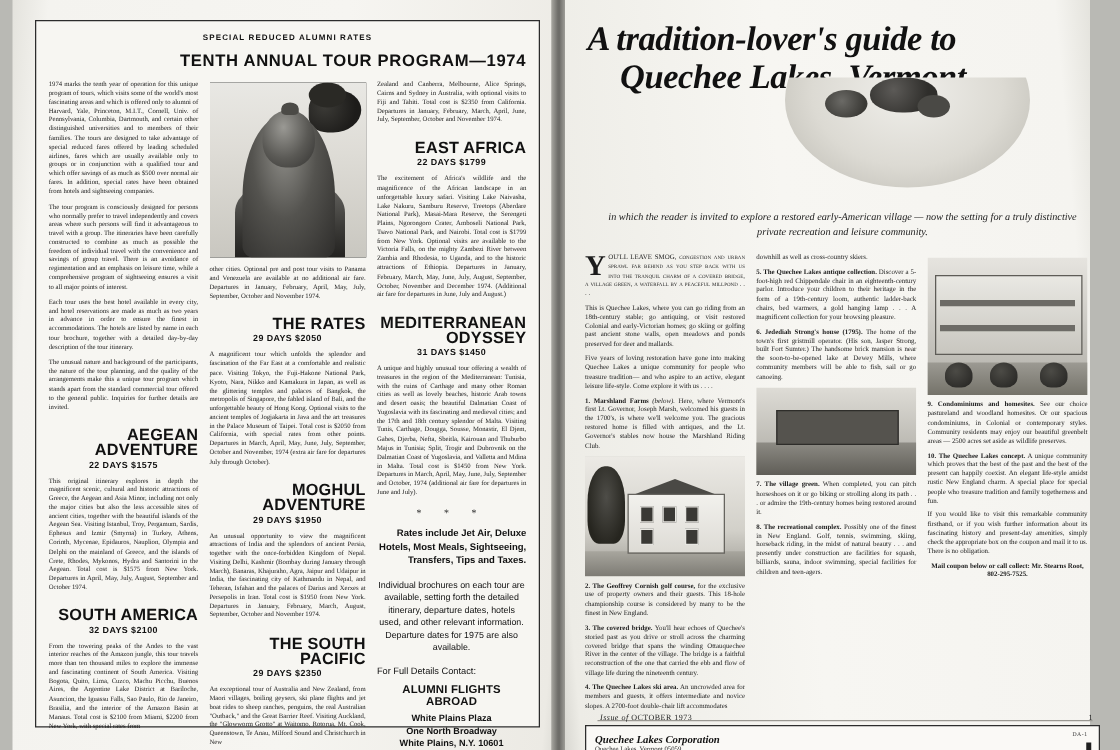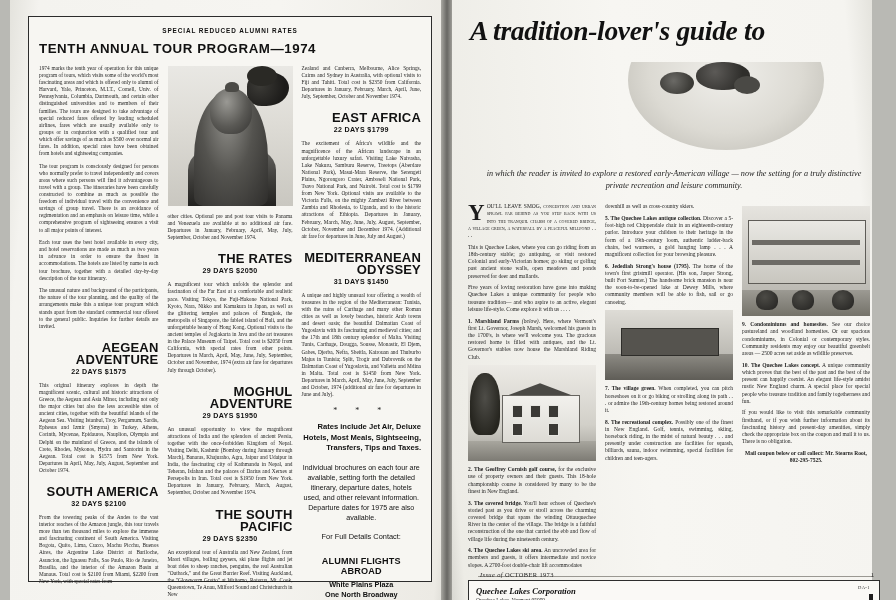--- a/index.html
+++ b/index.html
@@ -13,21 +13,21 @@
   .page-right{left:452px;width:420px;height:600px;
      background:linear-gradient(265deg,#e4e3dd 0%,#f5f4f0 6%,#f7f6f2 55%,#edece6 97%,#d9d8d2 100%);}
   .gutter{position:absolute;left:441px;top:0;width:12px;height:600px;
      background:linear-gradient(90deg,#a9a8a2,#6e6d69 45%,#6e6d69 55%,#a9a8a2);}
 
   
   .lp-inner{position:absolute;left:18px;top:16px;width:404px;height:566px;
      border:1.2px solid #2c2c2c;box-sizing:border-box;padding:9px 10px 8px 10px;background:#f7f6f2;}
   .kicker{text-align:center;font-family:"Liberation Sans",sans-serif;font-weight:bold;
      font-size:6.4px;letter-spacing:.9px;color:#111;margin:1px 0 7px 0;}
-  .tour-title{text-align:left;font-family:"Liberation Sans",sans-serif;font-weight:bold;
+  .tour-title{text-align:right;font-family:"Liberation Sans",sans-serif;font-weight:bold;
      font-size:13.3px;letter-spacing:.55px;color:#111;margin:0 0 9px 0;}
   .lp-cols{display:flex;gap:9px;}
   .lp-col{width:125px;}
   .bt{font-size:5.35px;line-height:7.1px;text-align:justify;color:#1c1c1c;margin:0 0 5.5px 0;
       font-family:"Liberation Serif",serif;}
   .bt:last-child{margin-bottom:0;}
   .tour-h{font-family:"Liberation Sans",sans-serif;font-weight:bold;font-size:13px;
      text-align:right;color:#111;margin:12px 0 2px 0;letter-spacing:.2px;line-height:12px;}
   .tour-sub{font-family:"Liberation Sans",sans-serif;font-weight:bold;font-size:7.1px;
      text-align:center;color:#111;margin:0 0 6px 0;letter-spacing:.35px;}
@@ -49,22 +49,22 @@
   .photo .foliage{position:absolute;right:4px;top:6px;width:42px;height:34px;
      background:radial-gradient(circle at 30% 40%,#3b3a36 0%,#1d1c1a 70%);
      border-radius:48% 52% 60% 40%;}
   .photo .foliage2{position:absolute;right:16px;top:0px;width:30px;height:20px;
      background:#2a2925;border-radius:50%;}
   .stars{text-align:center;font-size:8px;letter-spacing:8px;color:#222;margin:8px 0 7px 0;}
   .rates{font-family:"Liberation Sans",sans-serif;font-weight:bold;font-size:7.6px;
      line-height:10.6px;text-align:right;color:#111;margin:0 0 9px 0;}
   .broch{font-family:"Liberation Sans",sans-serif;font-size:7.1px;line-height:10px;
      text-align:center;color:#111;margin:0 0 9px 0;}
-  .fdc{font-family:"Liberation Sans",sans-serif;font-size:7.4px;text-align:center;
-     color:#111;margin:0 0 15px 0;}
+  .fdc{font-family:"Liberation Sans",sans-serif;font-size:7.4px;text-align:left;
+     color:#111;margin:0 0 5px 0;}
   .afa{font-family:"Liberation Sans",sans-serif;font-weight:bold;font-size:9.1px;
      text-align:center;color:#111;margin:0 0 4px 0;letter-spacing:.15px;}
   .addr{font-family:"Liberation Sans",sans-serif;font-weight:bold;font-size:7.3px;
      line-height:9.8px;text-align:center;color:#111;}
 
   
   .rp{position:absolute;left:8px;top:10px;width:428px;height:578px;}
   .head-wrap{position:relative;height:150px;}
   .headline{font-family:"Liberation Serif",serif;font-style:italic;font-weight:bold;
      font-size:27.5px;line-height:30px;color:#111;letter-spacing:-.3px;margin:6px 0 0 10px;}
@@ -217,20 +217,21 @@
 
       <div class="head-wrap">
         <div class="hero">
           <div class="bowl"></div>
             <div class="b2"></div>
             <div class="berries"></div>
             <div class="b3"></div>
         </div>
         <div class="headline">
           <span>A tradition-lover's guide to</span>
+          <span class="l2">Quechee Lakes, Vermont</span>
         </div>
       </div>
 
       <div class="subhead">in which the reader is invited to explore a restored early-American village — now the setting for a truly distinctive private recreation and leisure community.</div>
 
       <div class="rp-cols">
 
         <div class="rp-col">
           <p class="rt"><span class="dropcap">Y</span><span class="sc">OU'LL LEAVE SMOG, congestion and urban sprawl far behind as you step back with us into the tranquil charm of a covered bridge, a village green, a waterfall by a peaceful millpond . . . .</span></p>
           <p class="rt">This is Quechee Lakes, where you can go riding from an 18th-century stable; go antiquing, or visit restored Colonial and early-Victorian homes; go skiing or golfing past ancient stone walls, open meadows and ponds preserved for deer and mallards.</p>

